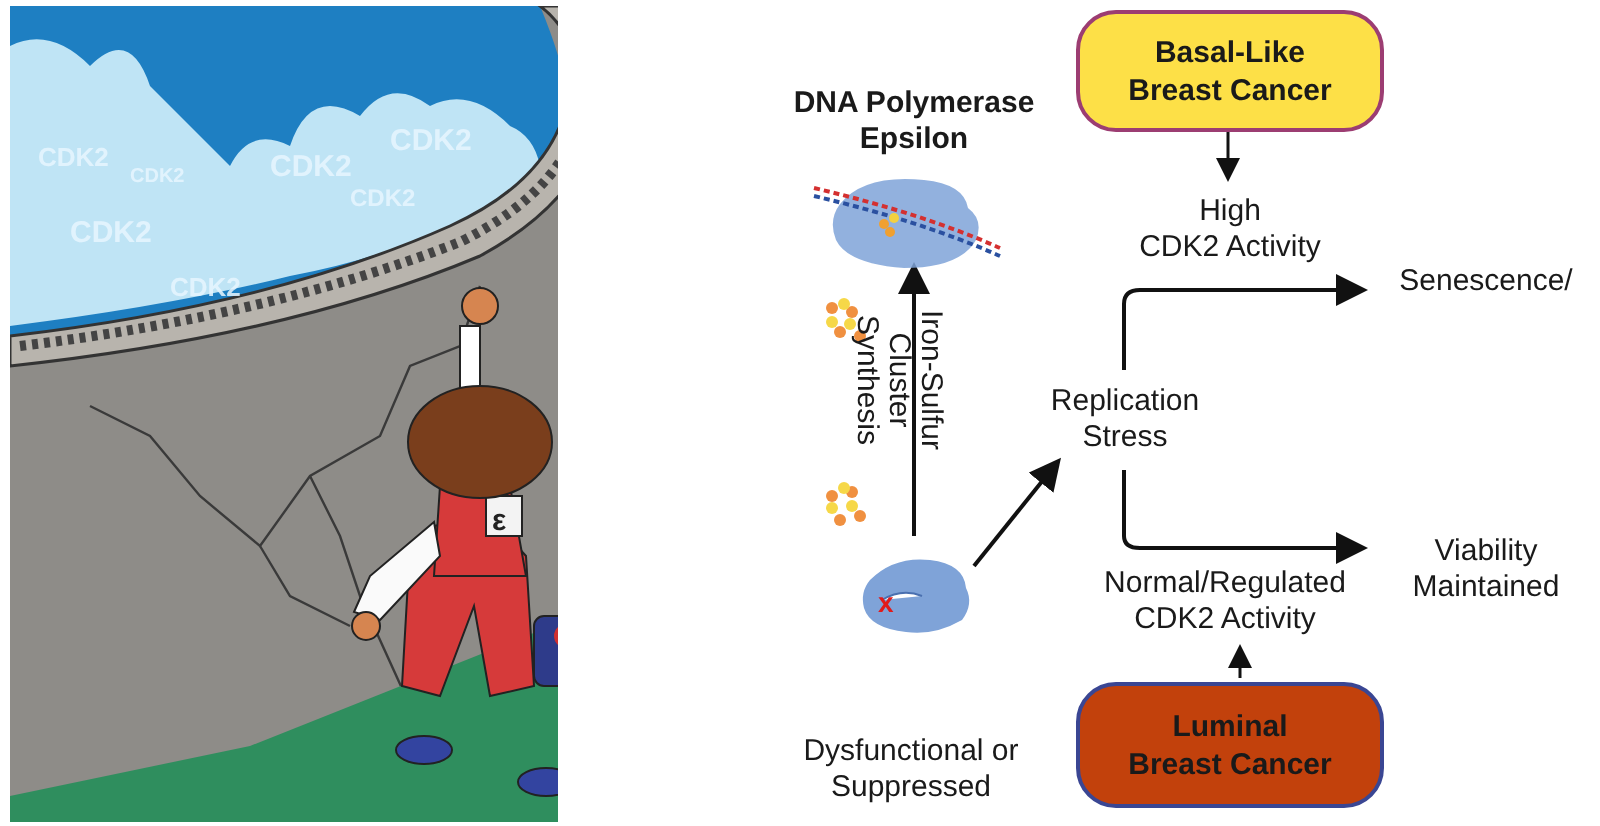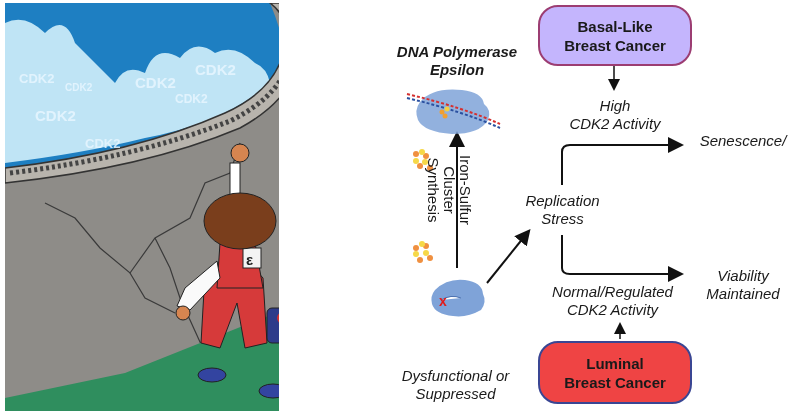--- a/index.html
+++ b/index.html
@@ -1,23 +1,23 @@
 <!DOCTYPE html>
 <html><head>
 <meta charset="utf-8">
 <style>
   html,body{margin:0;padding:0;background:#fff;}
   body{width:800px;height:413px;position:relative;overflow:hidden;font-family:"Liberation Sans",sans-serif;color:#1a1a1a;}
   .illus{position:absolute;left:5px;top:3px;width:274px;height:408px;overflow:hidden;}
   .illus svg{display:block;}
-  .t{position:absolute;text-align:center;line-height:18px;font-size:15px;font-style:italic;}
+  .t{position:absolute;text-align:center;line-height:18px;font-size:15px;}
   .b{font-weight:bold;}
   .box{position:absolute;border-radius:20px;display:flex;align-items:center;justify-content:center;text-align:center;font-weight:bold;font-size:15px;line-height:19px;}
-  .basal{left:538px;top:5px;width:150px;height:57px;background:#c4b5fd;border:2px solid #9c3d72;}
-  .luminal{left:538px;top:341px;width:150px;height:59px;background:#ef4444;border:2px solid #3a4693;}
+  .basal{left:538px;top:5px;width:150px;height:57px;background:#fde047;border:2px solid #9c3d72;}
+  .luminal{left:538px;top:341px;width:150px;height:59px;background:#c2410c;border:2px solid #3a4693;}
   .vert{position:absolute;left:398px;top:170px;width:110px;height:40px;transform:rotate(90deg);transform-origin:center;font-size:15px;line-height:16px;text-align:center;}
   svg.arrows{position:absolute;left:0;top:0;}
 </style>
 </head>
 <body>
 
 <div class="illus">
   <svg width="346" height="408" viewBox="0 0 346 408">
 
     <rect x="0" y="0" width="346" height="408" fill="#8e8c88"></rect>

